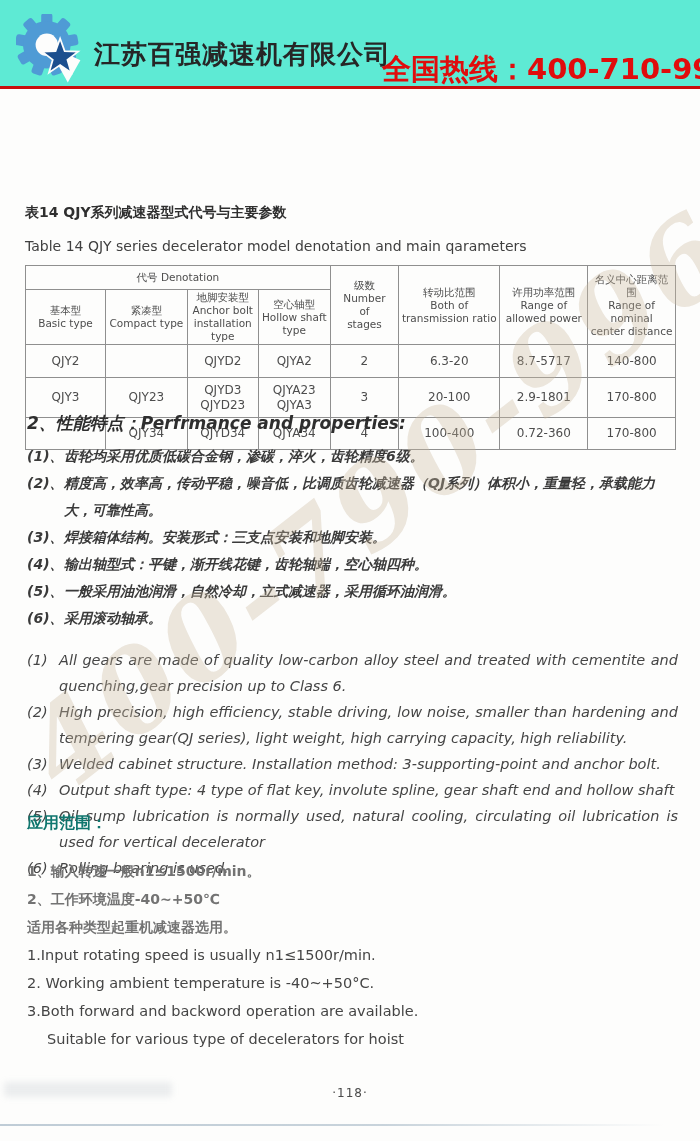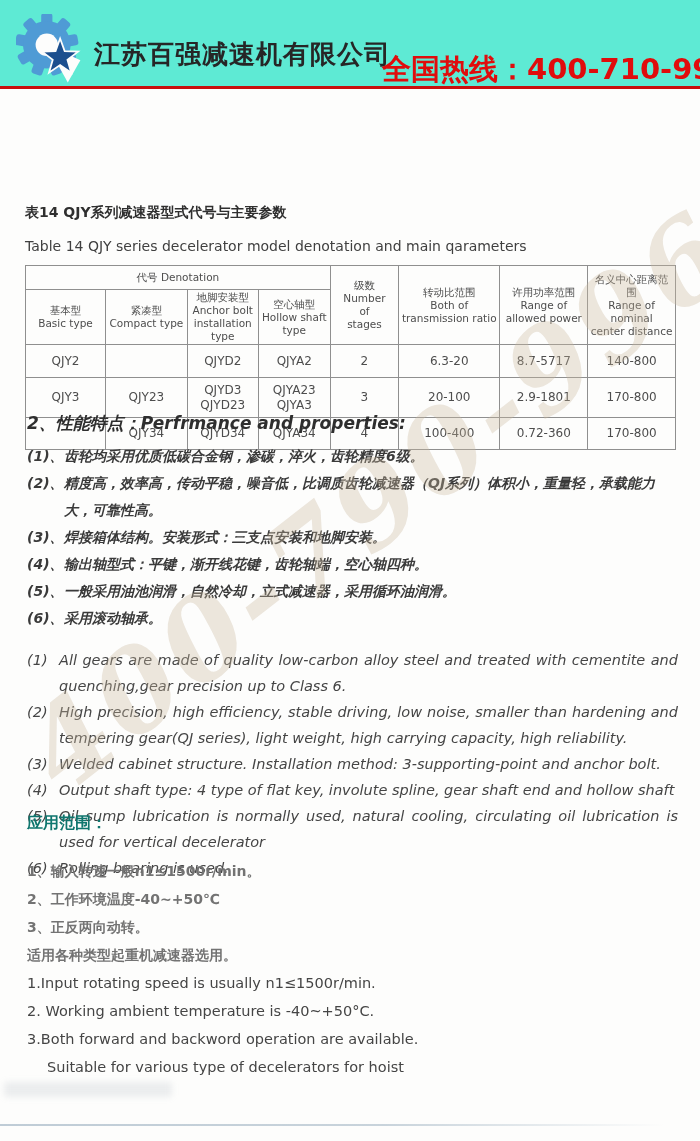--- a/index.html
+++ b/index.html
@@ -222,24 +222,24 @@
           <span class="no">(6)</span>
           <span class="tx">Rolling bearing is used.</span>
         </div>
     </div>
   </div>
 
   <div class="app-block">
     <div class="app-head">应用范围：</div>
     <div class="al">1、输入转速一般n1≤1500r/min。</div>
     <div class="al">2、工作环境温度-40~+50℃</div>
-    <div class="al">3、正反两向动转。</div>
     <div class="al">适用各种类型起重机减速器选用。</div>
     <div class="ael">1.Input rotating speed is usually n1≤1500r/min.</div>
     <div class="ael">2. Working ambient temperature is -40~+50°C.</div>
     <div class="ael">3.Both forward and backword operation are available.</div>
     <div class="ael note">Suitable for various type of decelerators for hoist</div>
   </div>
 
   <div class="bleed"></div>
+  <div class="pageno">·118·</div>
   <div class="bottom-line"></div>
 
 </div>
 
 </body></html>

